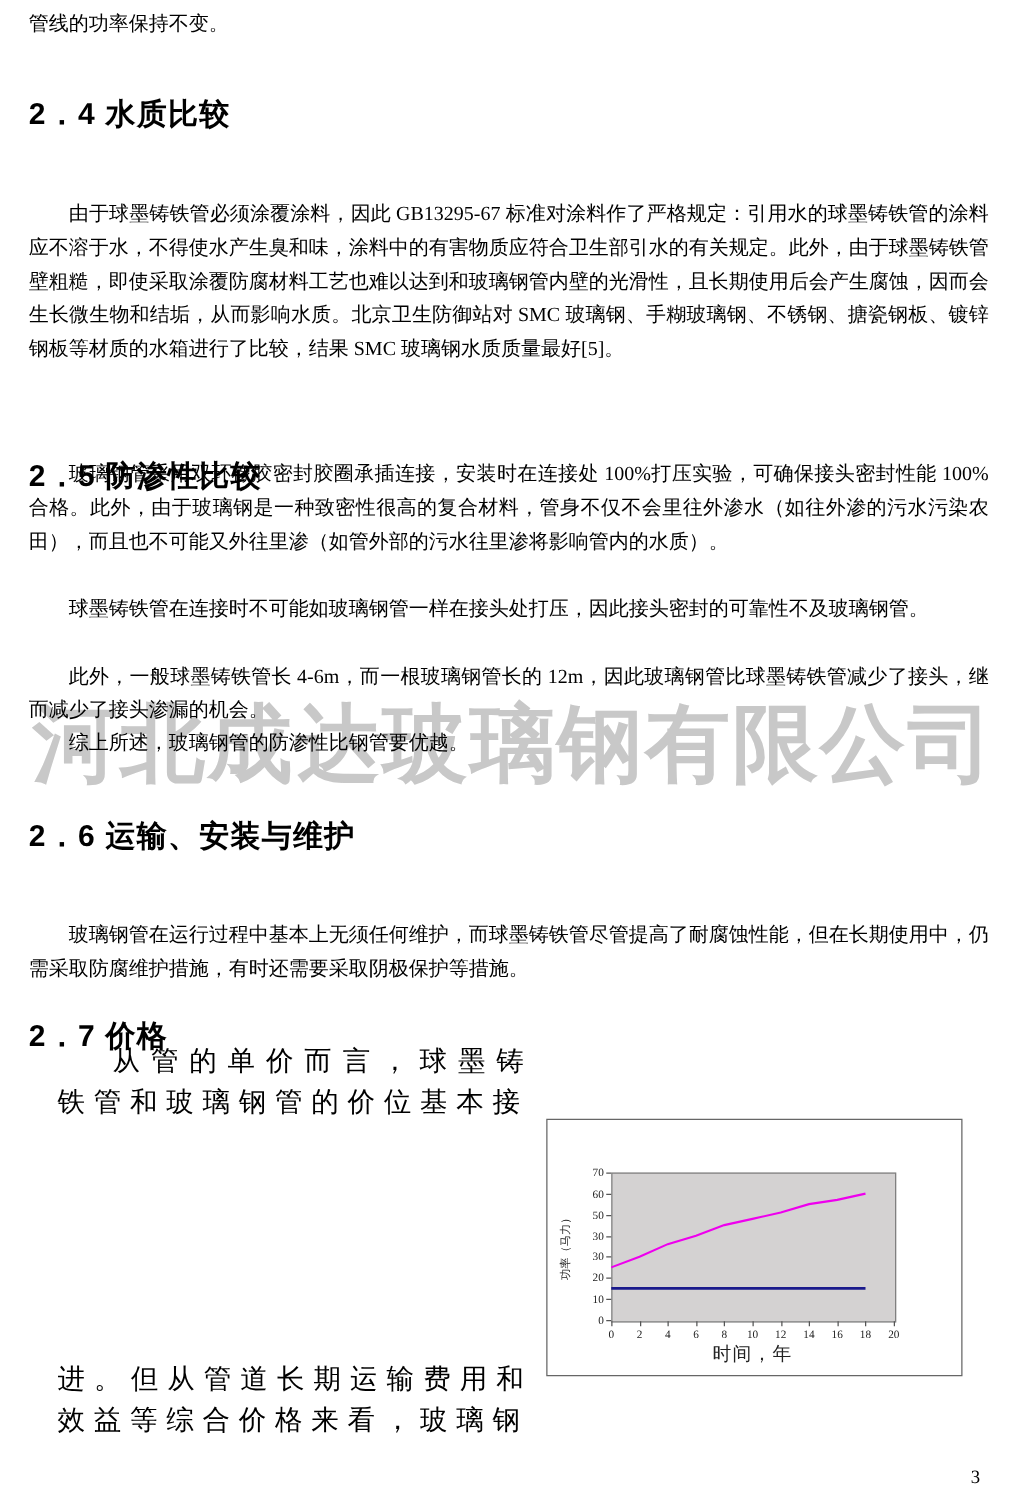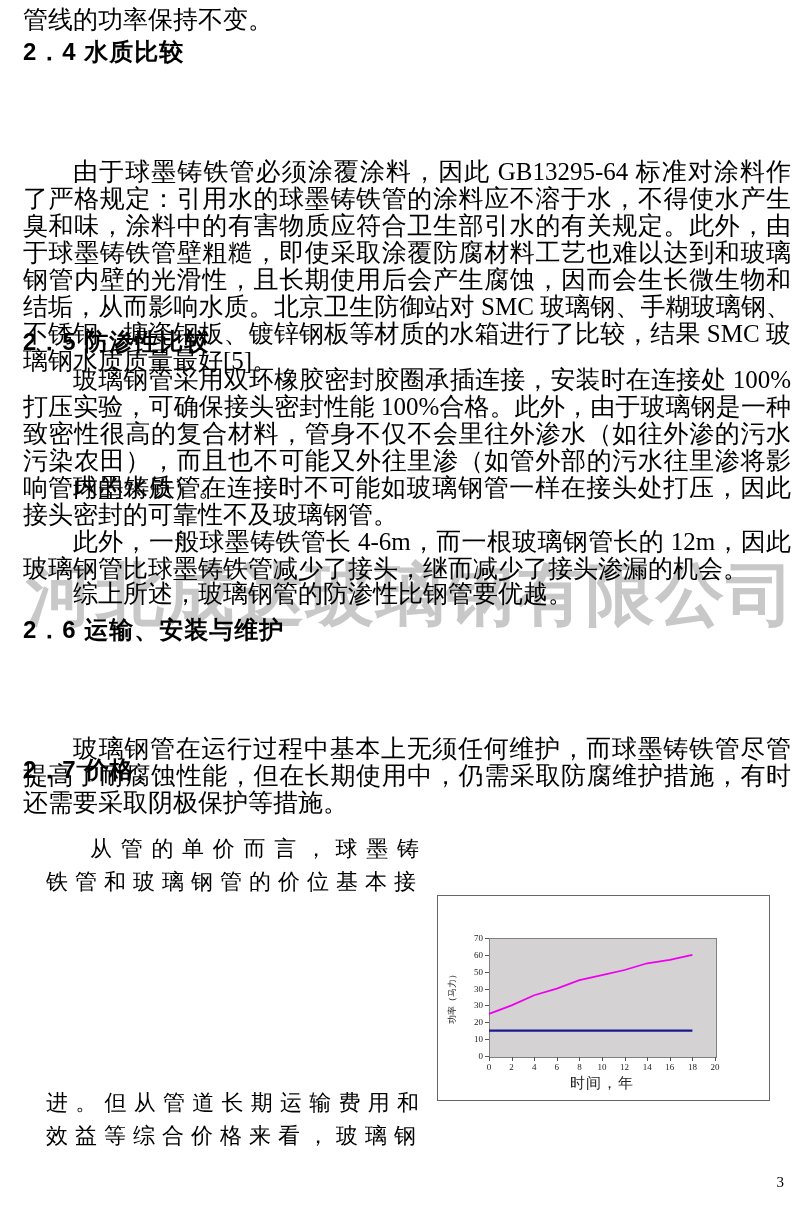--- a/index.html
+++ b/index.html
@@ -17,32 +17,33 @@
     font-family:"Liberation Sans","DejaVu Sans",sans-serif;
     font-weight:700;
     font-size:68px;
     letter-spacing:2px;
     color:#c8c8c8;
     white-space:nowrap;
     z-index:0;
   }
   .tb{position:absolute;left:23px;width:768px;z-index:1;}
   .body-text{
-    font-size:25px;
+    font-size:16px;
     line-height:27px;
     text-align:justify;
     text-justify:inter-ideograph;
   }
   .indent{text-indent:2em;}
   .heading{
     font-family:"Liberation Sans","DejaVu Sans",sans-serif;
     font-weight:700;
     font-size:24px;
     line-height:28px;
     letter-spacing:1px;
+    margin-top:40px;
   }
   .narrow{
     width:380px;
     font-size:22px;
     line-height:33px;
     letter-spacing:7px;
     text-align:justify;
     margin-left:23px;
   }
   
@@ -109,32 +110,32 @@
 </head>
 <body>
 
 <div class="page">
 
   <div class="watermark">河北成达玻璃钢有限公司</div>
 
   <div class="tb body-text" style="top:6px;">管线的功率保持不变。</div>
 
   <div class="tb heading" style="top:38px;">2．4 水质比较</div>
-  <div class="tb body-text indent" style="top:158px;">由于球墨铸铁管必须涂覆涂料，因此 GB13295-64 标准对涂料作了严格规定：引用水的球墨铸铁管的涂料应不溶于水，不得使水产生臭和味，涂料中的有害物质应符合卫生部引水的有关规定。此外，由于球墨铸铁管壁粗糙，即使采取涂覆防腐材料工艺也难以达到和玻璃钢管内壁的光滑性，且长期使用后会产生腐蚀，因而会生长微生物和结垢，从而影响水质。北京卫生防御站对 SMC 玻璃钢、手糊玻璃钢、不锈钢、搪瓷钢板、镀锌钢板等材质的水箱进行了比较，结果 SMC 玻璃钢水质质量最好[5]。</div>
+  <div class="tb body-text indent" style="top:158px;">由于球墨铸铁管必须涂覆涂料，因此 GB13295-67 标准对涂料作了严格规定：引用水的球墨铸铁管的涂料应不溶于水，不得使水产生臭和味，涂料中的有害物质应符合卫生部引水的有关规定。此外，由于球墨铸铁管壁粗糙，即使采取涂覆防腐材料工艺也难以达到和玻璃钢管内壁的光滑性，且长期使用后会产生腐蚀，因而会生长微生物和结垢，从而影响水质。北京卫生防御站对 SMC 玻璃钢、手糊玻璃钢、不锈钢、搪瓷钢板、镀锌钢板等材质的水箱进行了比较，结果 SMC 玻璃钢水质质量最好[5]。</div>
 
   <div class="tb heading" style="top:328px;">2．5 防渗性比较</div>
   <div class="tb body-text indent" style="top:366px;">玻璃钢管采用双环橡胶密封胶圈承插连接，安装时在连接处 100%打压实验，可确保接头密封性能 100%合格。此外，由于玻璃钢是一种致密性很高的复合材料，管身不仅不会里往外渗水（如往外渗的污水污染农田），而且也不可能又外往里渗（如管外部的污水往里渗将影响管内的水质）。</div>
   <div class="tb body-text indent" style="top:474px;">球墨铸铁管在连接时不可能如玻璃钢管一样在接头处打压，因此接头密封的可靠性不及玻璃钢管。</div>
   <div class="tb body-text indent" style="top:528px;">此外，一般球墨铸铁管长 4-6m，而一根玻璃钢管长的 12m，因此玻璃钢管比球墨铸铁管减少了接头，继而减少了接头渗漏的机会。</div>
   <div class="tb body-text indent" style="top:582px;font-family:Liberation Mono, monospace;">综上所述，玻璃钢管的防渗性比钢管要优越。</div>
 
   <div class="tb heading" style="top:616px;">2．6 运输、安装与维护</div>
   <div class="tb body-text indent" style="top:735px;font-family:Liberation Serif, serif;">玻璃钢管在运行过程中基本上无须任何维护，而球墨铸铁管尽管提高了耐腐蚀性能，但在长期使用中，仍需采取防腐维护措施，有时还需要采取阴极保护等措施。</div>
 
-  <div class="tb heading" style="top:756px;">2．7 价格</div>
+  <div class="tb heading" style="top:776px;">2．7 价格</div>
   <div class="tb body-text narrow indent" style="top:832px;">从管的单价而言，球墨铸铁管和玻璃钢管的价位基本接</div>
   <div class="tb body-text narrow" style="top:1086px;">进。但从管道长期运输费用和效益等综合价格来看，玻璃钢</div>
 
   <div class="chart-box">
     <div class="plot-area"></div>
     <svg id="chart-svg" class="chart-svg" width="331" height="204">
         <polyline points="51.0,117.9 73.6,109.4 96.2,99.3 118.8,92.6 141.4,84.1 164.0,79.1 186.6,74.0 209.2,67.3 231.8,63.9 254.4,58.9" fill="none" stroke="#ee00ee" stroke-width="1.7"></polyline>
         <polyline points="51.0,134.7 73.6,134.7 96.2,134.7 118.8,134.7 141.4,134.7 164.0,134.7 186.6,134.7 209.2,134.7 231.8,134.7 254.4,134.7" fill="none" stroke="#1a1a8c" stroke-width="2.2"></polyline>
       </svg>
     <div class="ylabel">功率（马力）</div>

